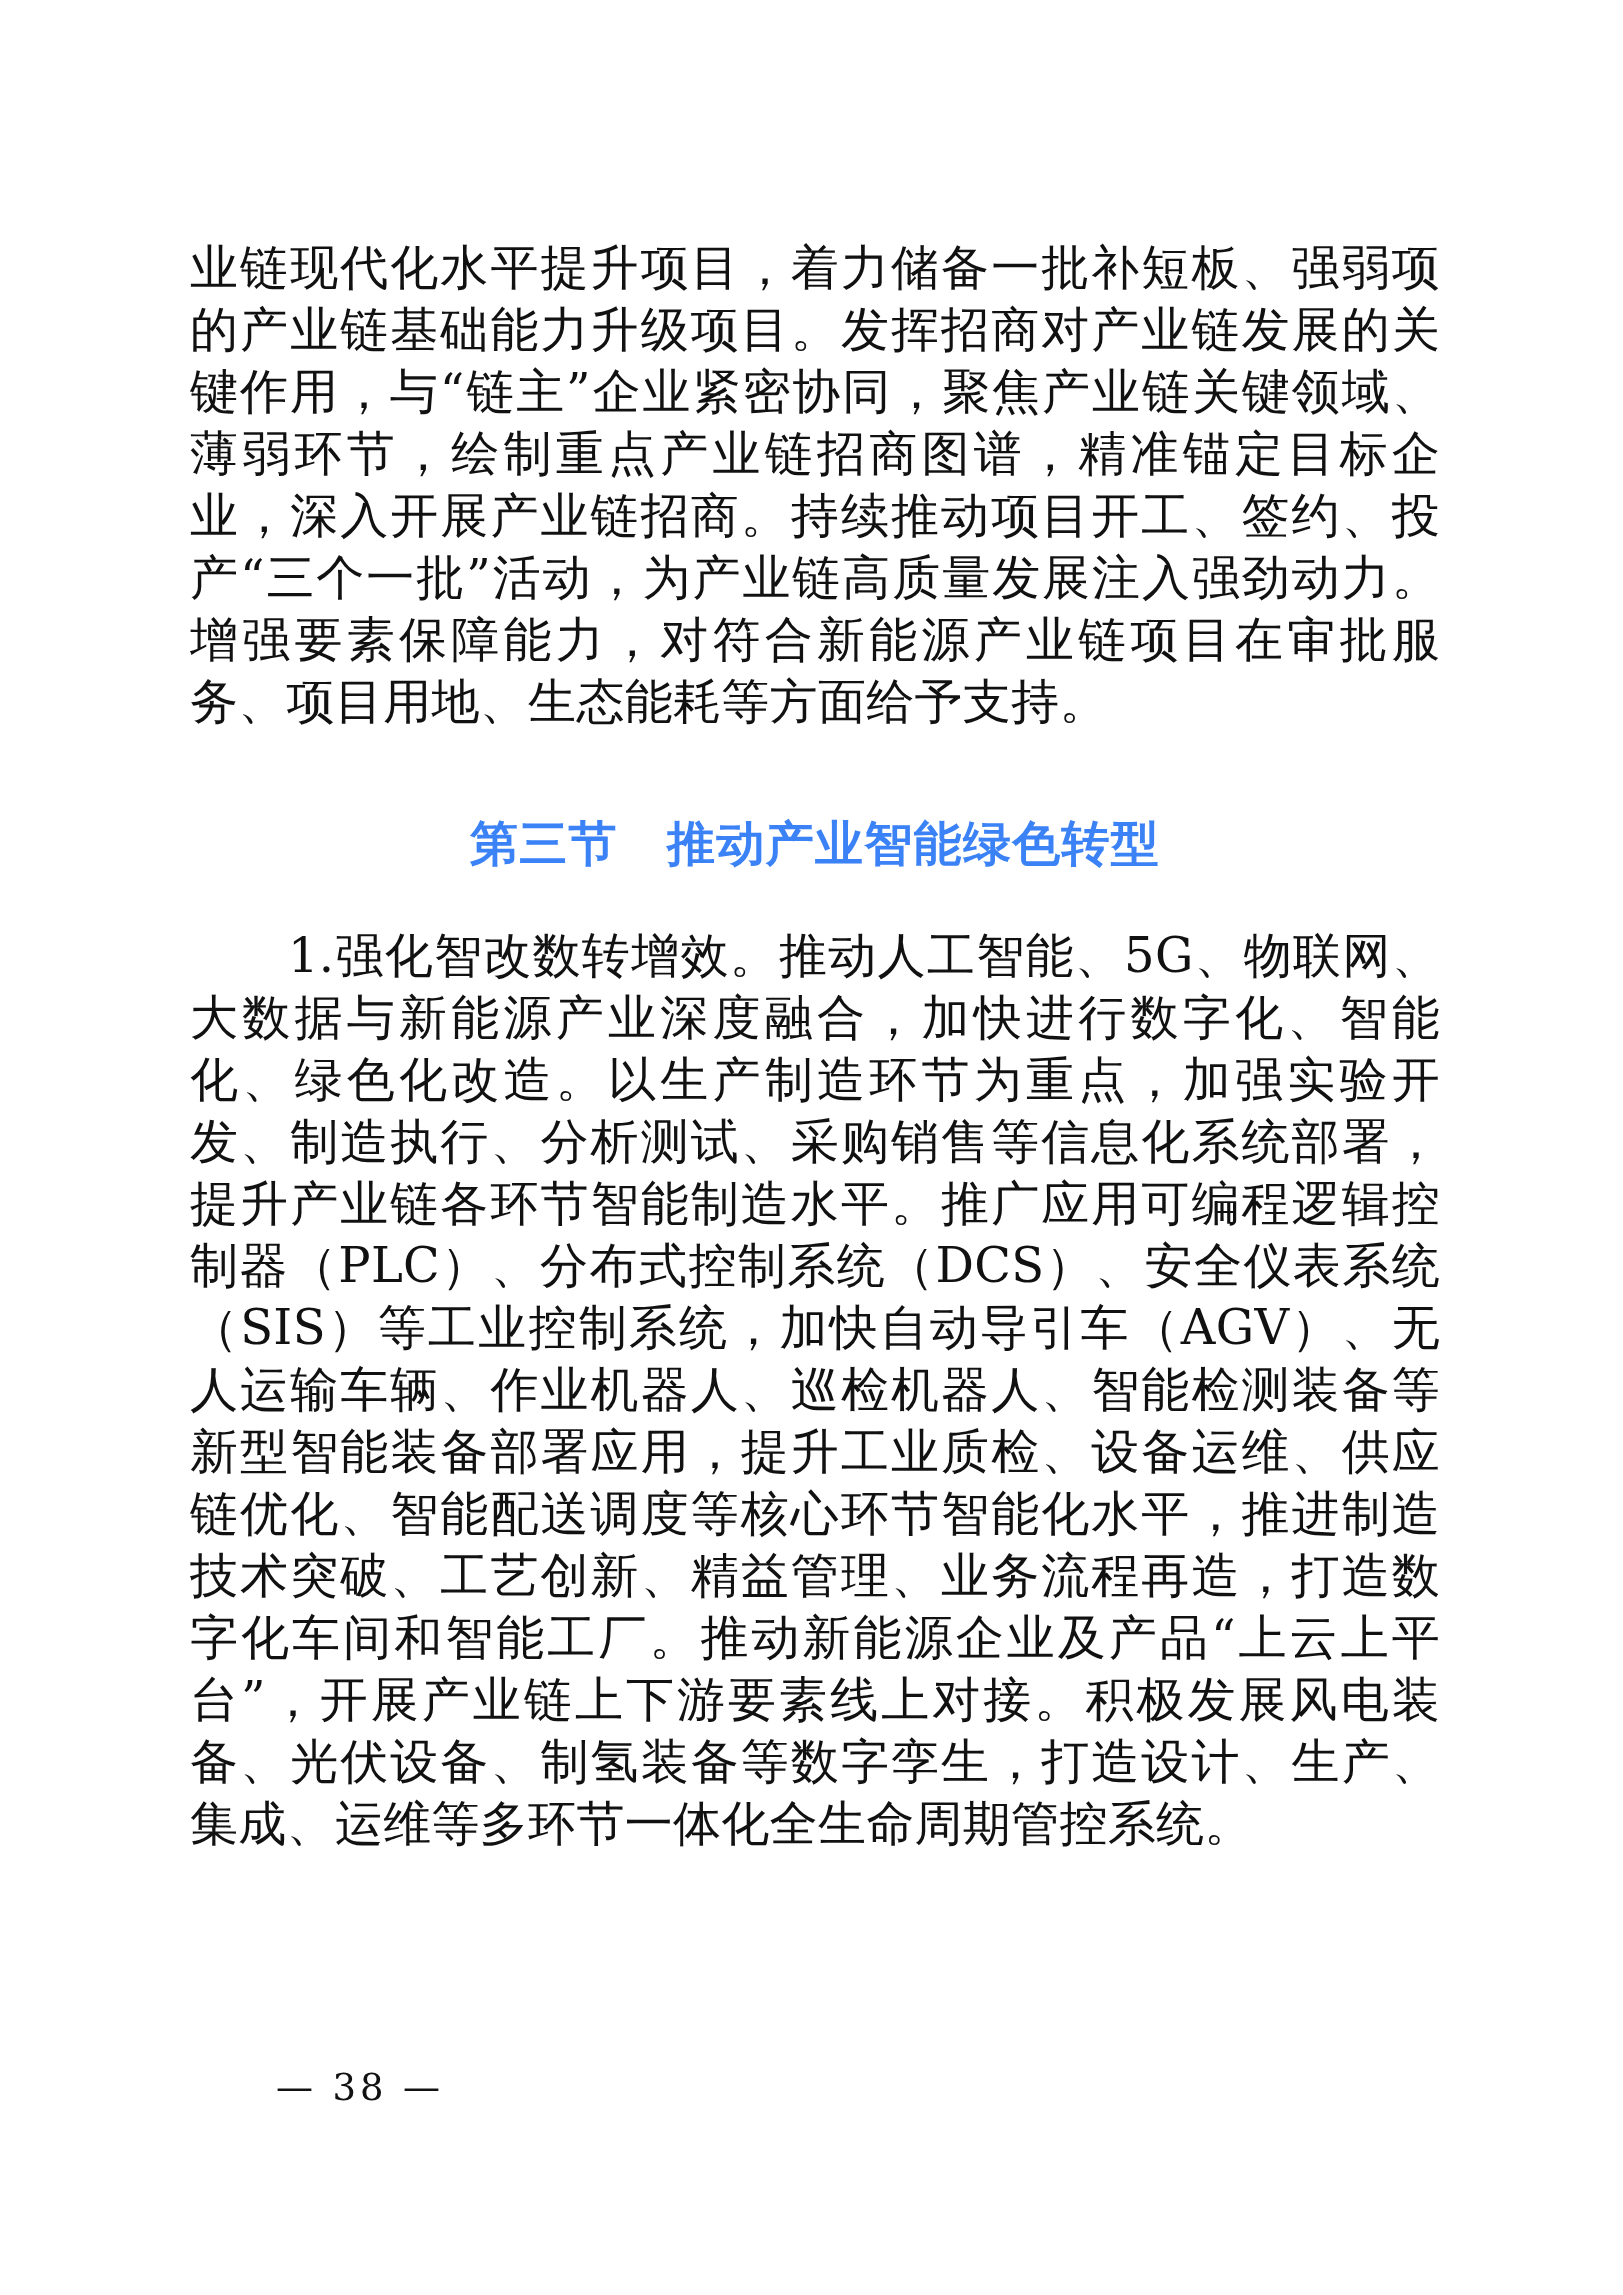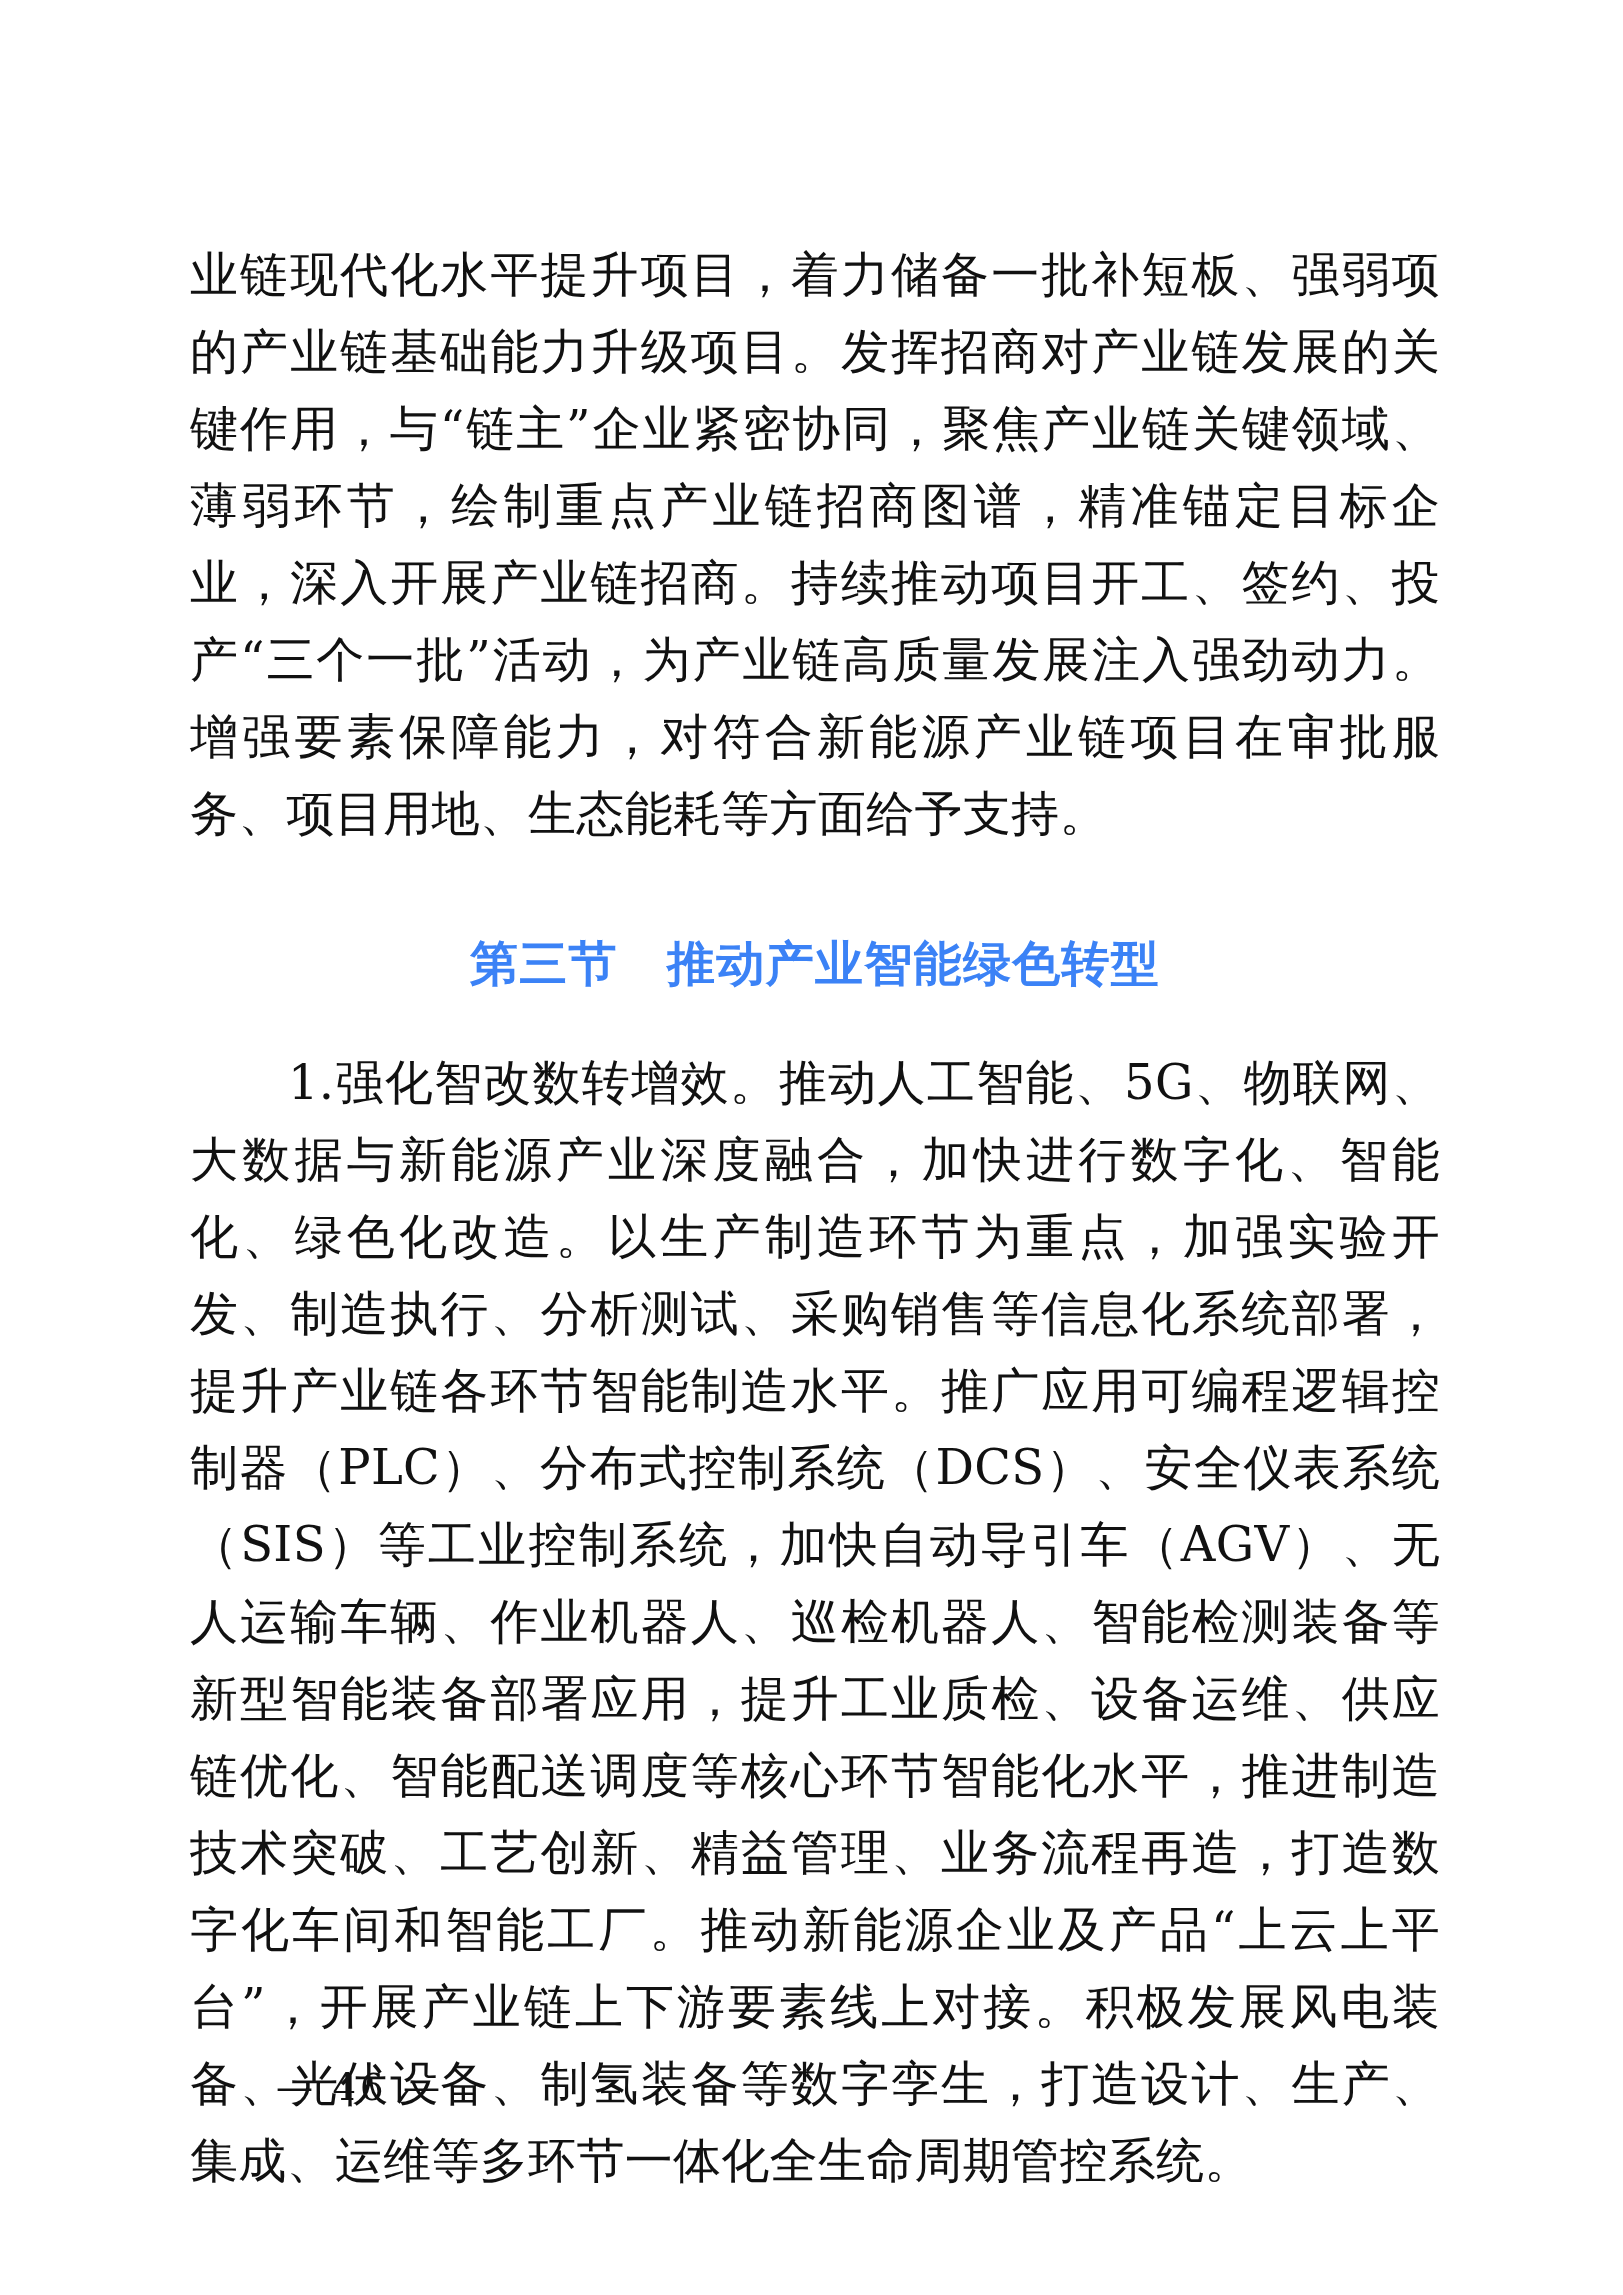--- a/index.html
+++ b/index.html
@@ -22,21 +22,21 @@
     position: absolute;
     left: 190px;
     top: 236px;
     width: 1250px;
   }
 
   .para {
     margin: 0;
     font-family: "DejaVu Serif", "Liberation Serif", serif;
     font-size: 48px;
-    line-height: 77px;
+    line-height: 62px;
     color: #111111;
     text-align: justify;
     text-justify: inter-character;
     letter-spacing: 0.3px;
     text-indent: 0;
     word-break: break-all;
   }
 
   .para.indent {
     text-indent: 98px;
@@ -82,16 +82,16 @@
     <div class="gap-before-heading"></div>
 
     <h2 class="section-heading">第三节　推动产业智能绿色转型</h2>
 
     <div class="gap-after-heading"></div>
 
     <p class="para indent">1.强化智改数转增效。推动人工智能、5G、物联网、大数据与新能源产业深度融合，加快进行数字化、智能化、绿色化改造。以生产制造环节为重点，加强实验开发、制造执行、分析测试、采购销售等信息化系统部署，提升产业链各环节智能制造水平。推广应用可编程逻辑控制器（PLC）、分布式控制系统（DCS）、安全仪表系统（SIS）等工业控制系统，加快自动导引车（AGV）、无人运输车辆、作业机器人、巡检机器人、智能检测装备等新型智能装备部署应用，提升工业质检、设备运维、供应链优化、智能配送调度等核心环节智能化水平，推进制造技术突破、工艺创新、精益管理、业务流程再造，打造数字化车间和智能工厂。推动新能源企业及产品“上云上平台”，开展产业链上下游要素线上对接。积极发展风电装备、光伏设备、制氢装备等数字孪生，打造设计、生产、集成、运维等多环节一体化全生命周期管控系统。</p>
 
   </div>
 
-  <div class="page-number">— 46 —</div>
+  <div class="page-number">— 38 —</div>
 
 </div>
 
 
 </body></html>

